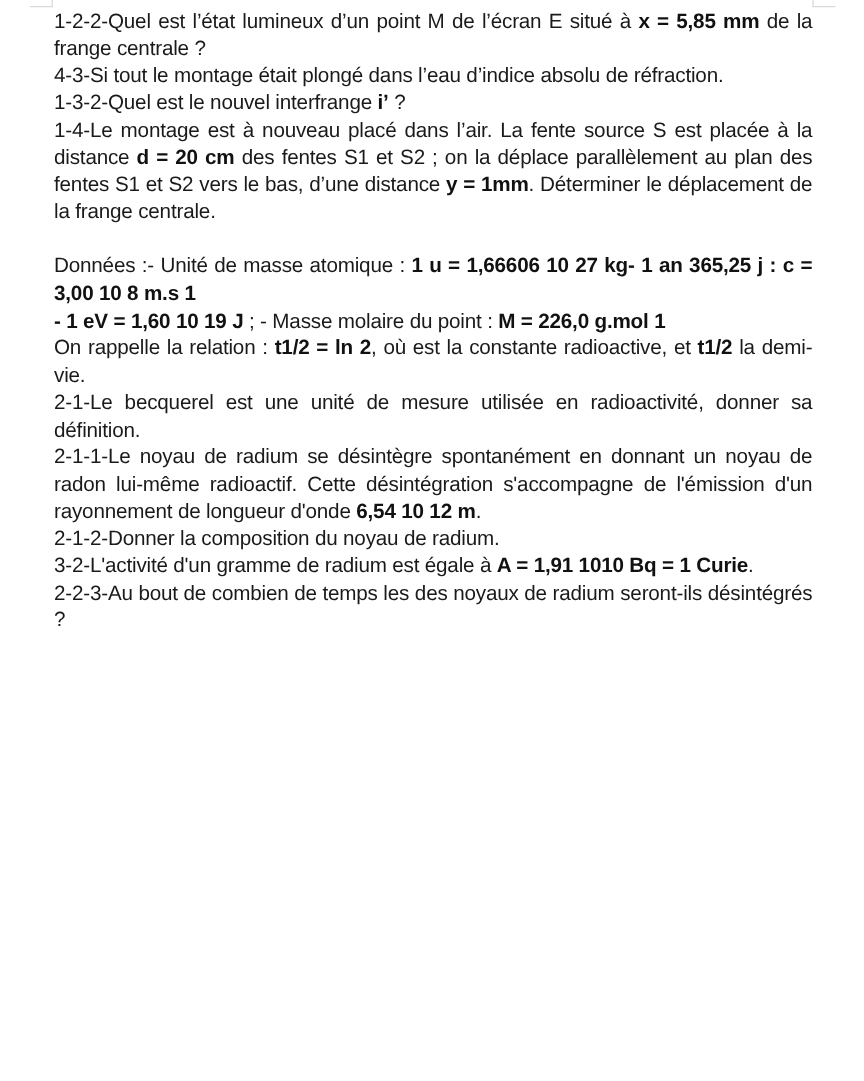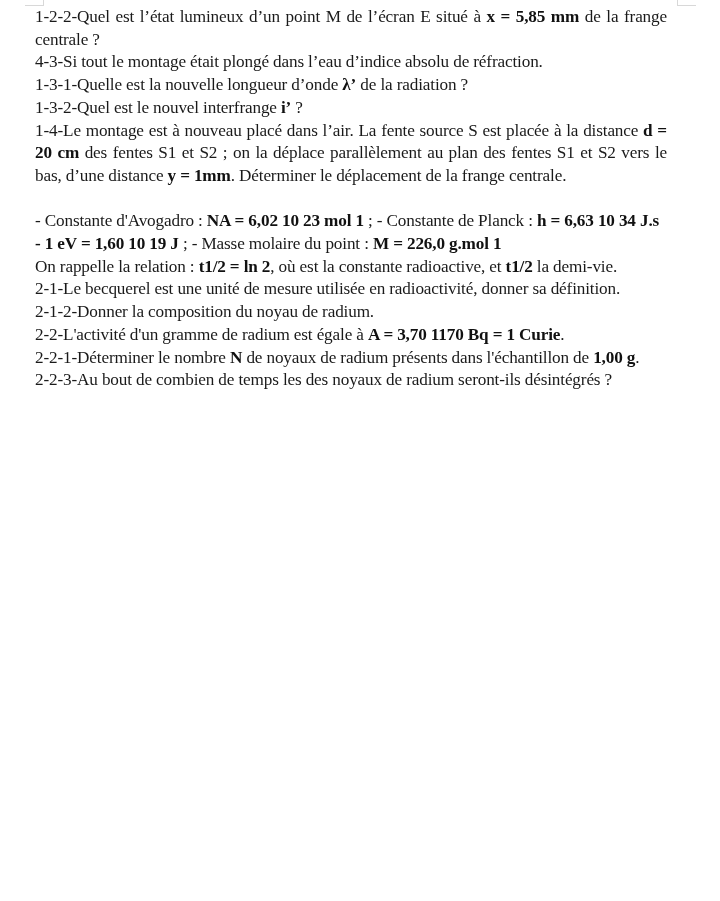--- a/index.html
+++ b/index.html
@@ -1,48 +1,47 @@
 <!DOCTYPE html>
 <html><head>
 <meta charset="utf-8">
 <style>
   html, body { margin: 0; padding: 0; background: #ffffff; }
   body { width: 720px; height: 901px; position: relative; overflow: hidden; }
   .crop { position: absolute; top: 0; width: 18px; height: 5px; border-bottom: 1px solid #d8d8d8; }
   .crop.left { left: 25px; border-right: 1px solid #d8d8d8; }
   .crop.right { left: 677px; border-left: 1px solid #d8d8d8; }
   .page {
-    position: absolute; left: 35px; top: 6px; width: 632px;
-    font-family: Liberation Serif, serif;
+    position: absolute; left: 45px; top: 6px; width: 632px;
+    font-family: Liberation Sans, sans-serif;
     font-size: 17.2px; line-height: 22.7px; color: #1a1a1a;
     text-align: justify; letter-spacing: -0.15px;
   }
   .page p { margin: 0; }
   .page .gap { height: 22.7px; }
   .page .heading { font-weight: 600; letter-spacing: -0.3px; }
   .page b { font-weight: 700; color: #111; }
 </style>
 </head>
 <body>
 
 <div class="crop left"></div>
 <div class="crop right"></div>
 
 <div class="page">
   <div id="sec1">
       <p><span>1-2-2-Quel est l’état lumineux d’un point M de l’écran E situé à </span><b>x = 5,85 mm</b><span> de la frange centrale ?</span></p>
       <p><span>4-3-Si tout le montage était plongé dans l’eau d’indice absolu de réfraction.</span></p>
-      <p><span>1-3-1-Quelle est la nouvelle longueur d’onde </span><b>λ’</b><span> de la radiation ?</span></p>
       <p><span>1-3-2-Quel est le nouvel interfrange </span><b>i’</b><span> ?</span></p>
       <p><span>1-4-Le montage est à nouveau placé dans l’air. La fente source S est placée à la distance </span><b>d = 20 cm</b><span> des fentes S1 et S2 ; on la déplace parallèlement au plan des fentes S1 et S2 vers le bas, d’une distance </span><b>y = 1mm</b><span>. Déterminer le déplacement de la frange centrale.</span></p>
     </div>
   <div class="gap"></div>
   <div id="sec2">
-      <p><span>- Constante d'Avogadro : </span><b>NA = 6,02 10 23 mol 1</b><span> ; - Constante de Planck : </span><b>h = 6,63 10 34 J.s</b></p>
+      <p><span>Données :- Unité de masse atomique : </span><b>1 u = 1,66606 10 27 kg- 1 an 365,25 j : c = 3,00 10 8 m.s 1</b></p>
       <p><b>- 1 eV = 1,60 10 19 J</b><span> ; - Masse molaire du point : </span><b>M = 226,0 g.mol 1</b></p>
       <p><span>On rappelle la relation : </span><b>t1/2 = ln 2</b><span>, où est la constante radioactive, et </span><b>t1/2</b><span> la demi-vie.</span></p>
       <p><span>2-1-Le becquerel est une unité de mesure utilisée en radioactivité, donner sa définition.</span></p>
+      <p><span>2-1-1-Le noyau de radium se désintègre spontanément en donnant un noyau de radon lui-même radioactif. Cette désintégration s'accompagne de l'émission d'un rayonnement de longueur d'onde </span><b>6,54 10 12 m</b><span>.</span></p>
       <p><span>2-1-2-Donner la composition du noyau de radium.</span></p>
-      <p><span>2-2-L'activité d'un gramme de radium est égale à </span><b>A = 3,70 1170 Bq = 1 Curie</b><span>.</span></p>
-      <p><span>2-2-1-Déterminer le nombre </span><b>N</b><span> de noyaux de radium présents dans l'échantillon de </span><b>1,00 g</b><span>.</span></p>
+      <p><span>3-2-L'activité d'un gramme de radium est égale à </span><b>A = 1,91 1010 Bq = 1 Curie</b><span>.</span></p>
       <p><span>2-2-3-Au bout de combien de temps les des noyaux de radium seront-ils désintégrés ?</span></p>
     </div>
 </div>
 
 </body></html>

